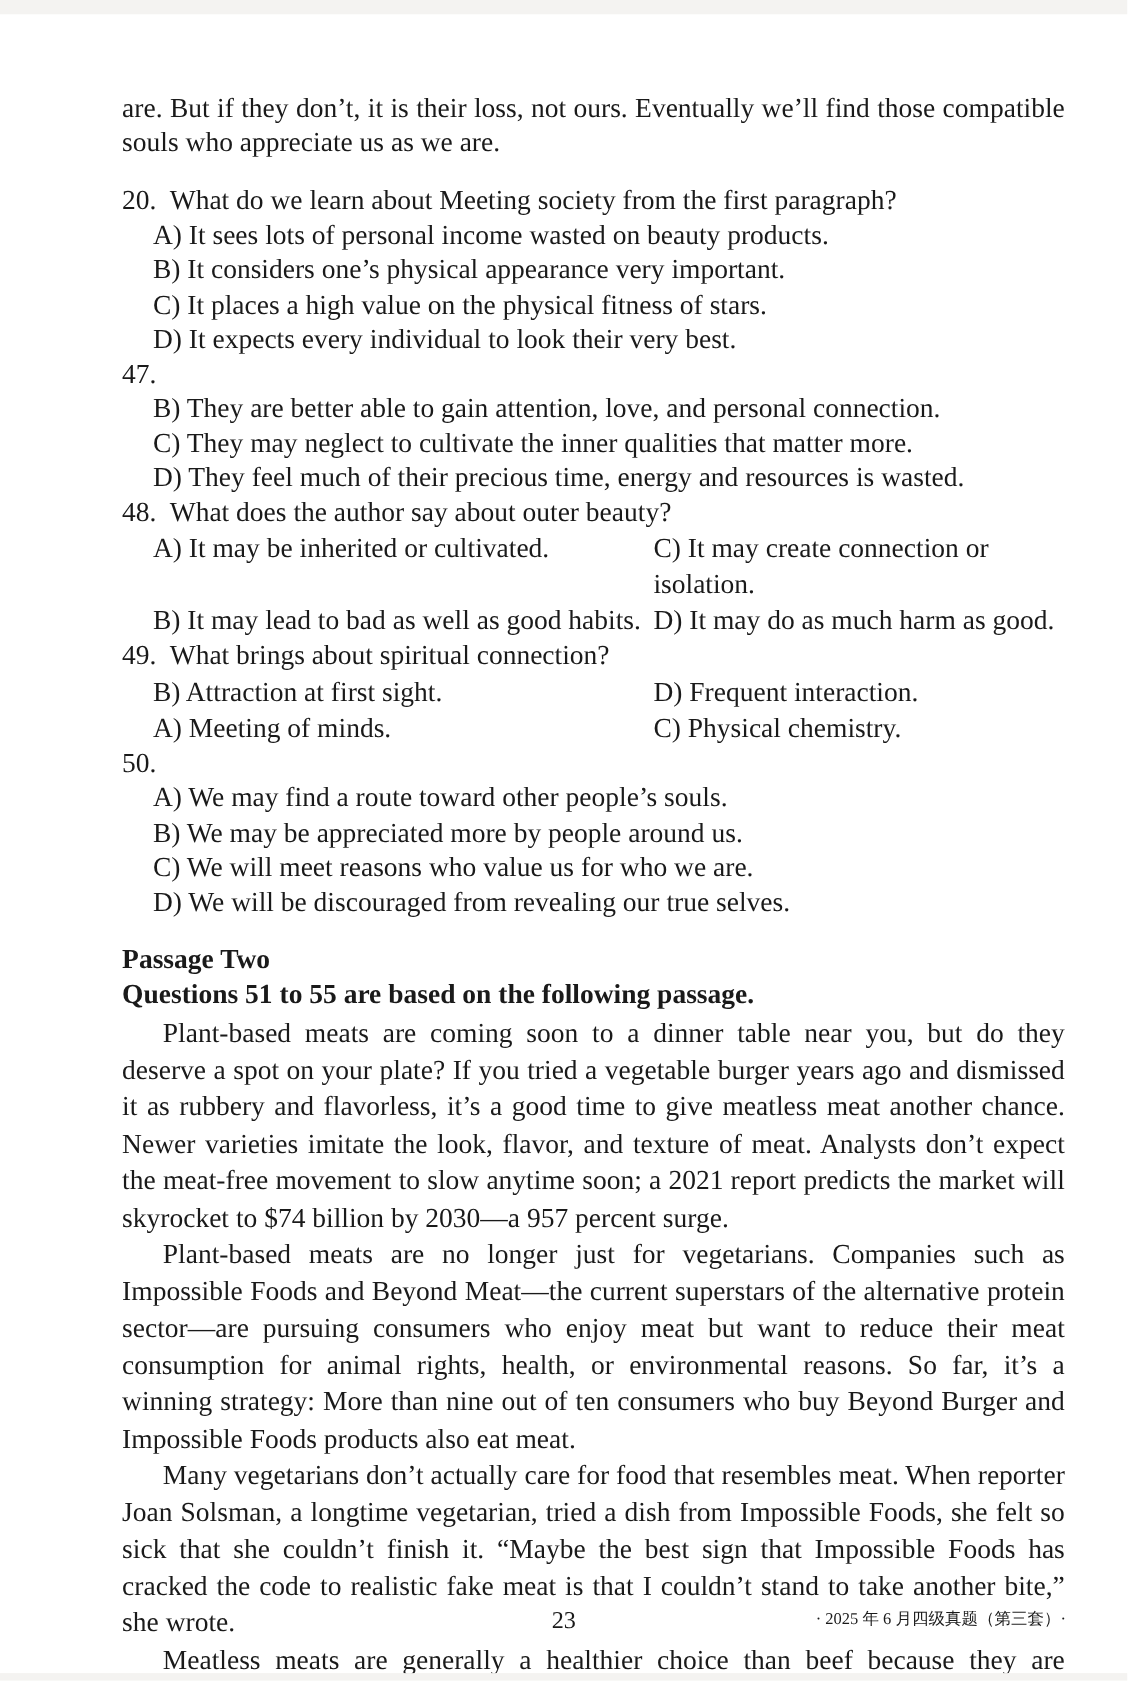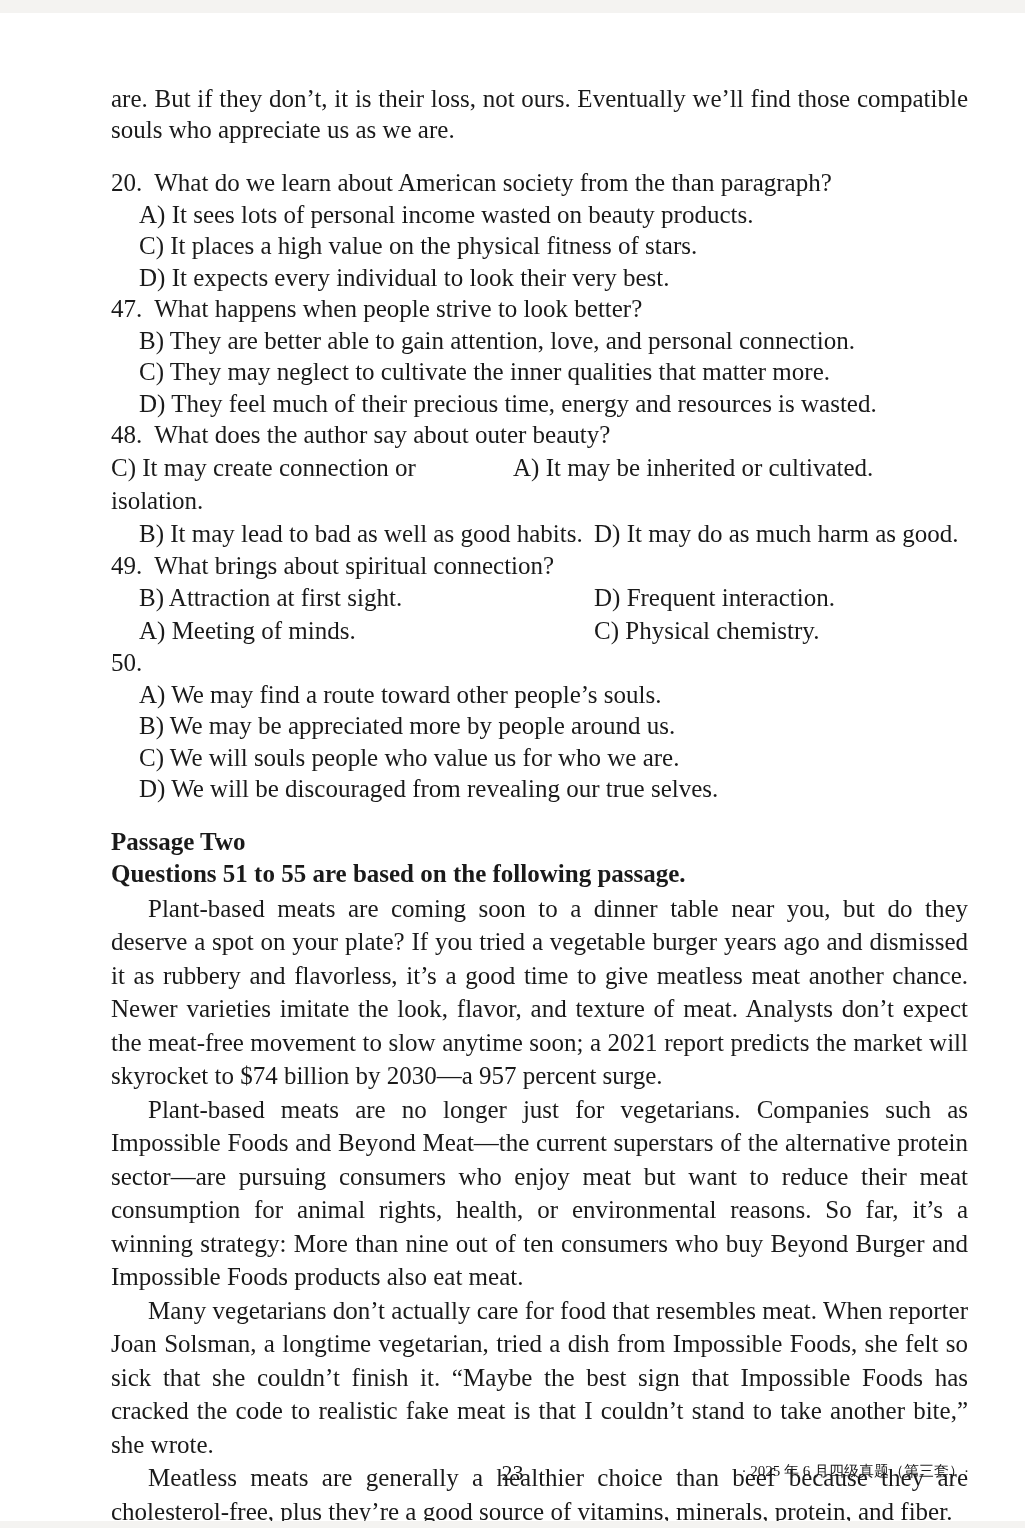--- a/index.html
+++ b/index.html
@@ -78,45 +78,45 @@
 
 <div class="content">
 
   <p class="cont-para">are. But if they don’t, it is their loss, not ours. Eventually we’ll find those compatible souls who appreciate us as we are.</p>
 
   <div class="questions">
 
     <div class="q-block">
       <div class="q-line">
         <span class="qnum">20.</span>
-        <span class="qtext">What do we learn about American society from the than paragraph?</span>
+        <span class="qtext">What do we learn about Meeting society from the first paragraph?</span>
       </div>
       <div class="option">A) It sees lots of personal income wasted on beauty products.</div>
+      <div class="option">B) It considers one’s physical appearance very important.</div>
       <div class="option">C) It places a high value on the physical fitness of stars.</div>
       <div class="option">D) It expects every individual to look their very best.</div>
     </div>
 
     <div class="q-block">
       <div class="q-line">
         <span class="qnum">47.</span>
-        <span class="qtext">What happens when people strive to look better?</span>
       </div>
       <div class="option">B) They are better able to gain attention, love, and personal connection.</div>
       <div class="option">C) They may neglect to cultivate the inner qualities that matter more.</div>
       <div class="option">D) They feel much of their precious time, energy and resources is wasted.</div>
     </div>
 
     <div class="q-block">
       <div class="q-line">
         <span class="qnum">48.</span>
         <span class="qtext">What does the author say about outer beauty?</span>
       </div>
       <div class="optrow">
+        <div class="option opt-left">A) It may be inherited or cultivated.</div>
         <div class="option opt-right">C) It may create connection or isolation.</div>
-        <div class="option opt-left">A) It may be inherited or cultivated.</div>
       </div>
       <div class="optrow">
         <div class="option opt-left">B) It may lead to bad as well as good habits.</div>
         <div class="option opt-right">D) It may do as much harm as good.</div>
       </div>
     </div>
 
     <div class="q-block">
       <div class="q-line">
         <span class="qnum">49.</span>
@@ -131,21 +131,21 @@
         <div class="option opt-right">C) Physical chemistry.</div>
       </div>
     </div>
 
     <div class="q-block">
       <div class="q-line tight">
         <span class="qnum">50.</span>
       </div>
       <div class="option">A) We may find a route toward other people’s souls.</div>
       <div class="option">B) We may be appreciated more by people around us.</div>
-      <div class="option">C) We will souls people who value us for who we are.</div>
+      <div class="option">C) We will meet reasons who value us for who we are.</div>
       <div class="option">D) We will be discouraged from revealing our true selves.</div>
     </div>
 
   </div>
 
   <div class="passage-head">
     <div>Passage Two</div>
     <div>Questions 51 to 55 are based on the following passage.</div>
   </div>
 

